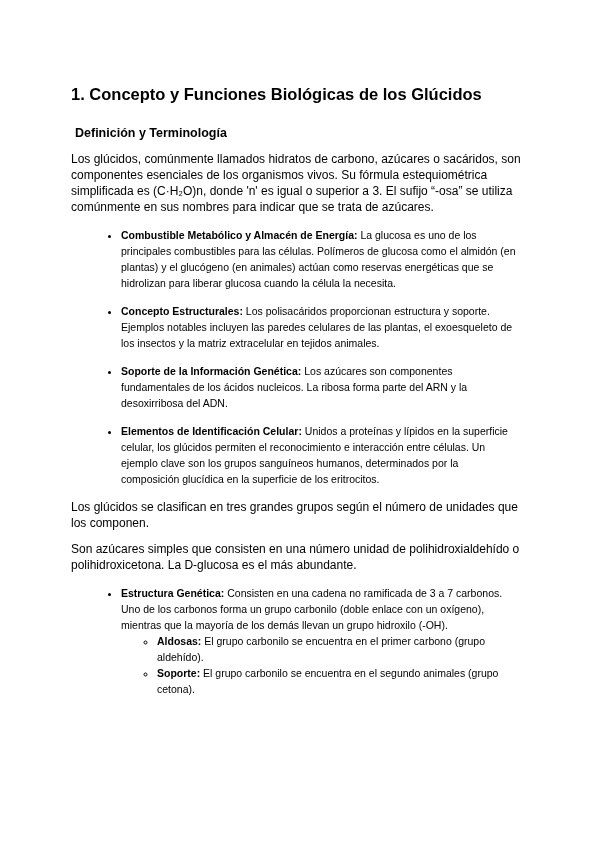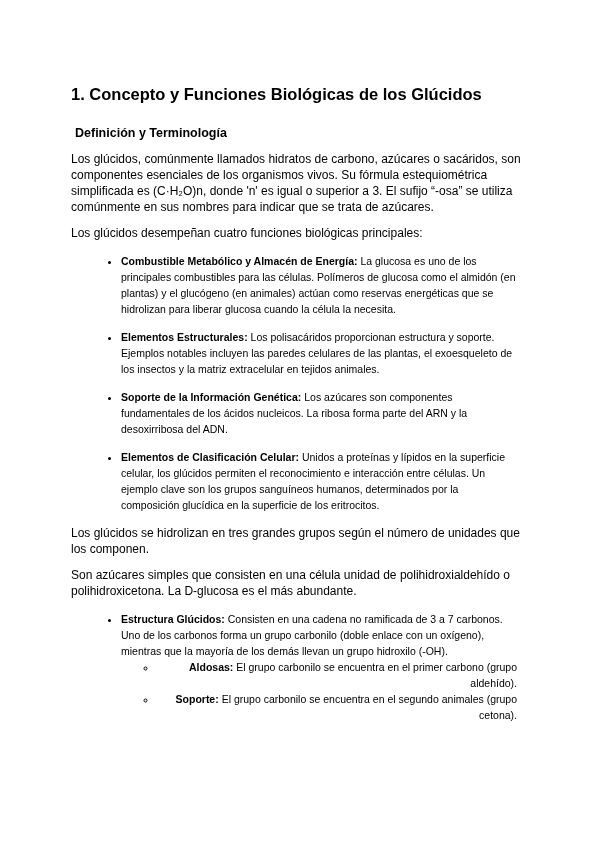--- a/index.html
+++ b/index.html
@@ -49,50 +49,48 @@
   ul.bullets > li {
     padding-left: 0;
     margin: 12px;
   }
   ul.sub-bullets {
     list-style: circle outside;
     padding-left: 36px;
     margin: 0;
     font-size: 10.5px;
     line-height: 16px;
-    text-align: right;
   }
   .b { font-weight: bold; }
 </style>
 </head>
 <body>
 
 <div class="page">
 
   <h1>1. Concepto y Funciones Biológicas de los Glúcidos</h1>
 
   <h2>Definición y Terminología</h2>
   <p>Los glúcidos, comúnmente llamados hidratos de carbono, azúcares o sacáridos, son componentes esenciales de los organismos vivos. Su fórmula estequiométrica simplificada es (C·H₂O)n, donde 'n' es igual o superior a 3. El sufijo “-osa” se utiliza comúnmente en sus nombres para indicar que se trata de azúcares.</p>
 
-  <p>Los glúcidos desempeñan cuatro funciones biológicas principales:</p>
 
   <ul class="bullets">
     <li><span class="b">Combustible Metabólico y Almacén de Energía:</span><span> La glucosa es uno de los principales combustibles para las células. Polímeros de glucosa como el almidón (en plantas) y el glucógeno (en animales) actúan como reservas energéticas que se hidrolizan para liberar glucosa cuando la célula la necesita.</span></li>
-    <li><span class="b">Elementos Estructurales:</span><span> Los polisacáridos proporcionan estructura y soporte. Ejemplos notables incluyen las paredes celulares de las plantas, el exoesqueleto de los insectos y la matriz extracelular en tejidos animales.</span></li>
+    <li><span class="b">Concepto Estructurales:</span><span> Los polisacáridos proporcionan estructura y soporte. Ejemplos notables incluyen las paredes celulares de las plantas, el exoesqueleto de los insectos y la matriz extracelular en tejidos animales.</span></li>
     <li><span class="b">Soporte de la Información Genética:</span><span> Los azúcares son componentes fundamentales de los ácidos nucleicos. La ribosa forma parte del ARN y la desoxirribosa del ADN.</span></li>
-    <li><span class="b">Elementos de Clasificación Celular:</span><span> Unidos a proteínas y lípidos en la superficie celular, los glúcidos permiten el reconocimiento e interacción entre células. Un ejemplo clave son los grupos sanguíneos humanos, determinados por la composición glucídica en la superficie de los eritrocitos.</span></li>
+    <li><span class="b">Elementos de Identificación Celular:</span><span> Unidos a proteínas y lípidos en la superficie celular, los glúcidos permiten el reconocimiento e interacción entre células. Un ejemplo clave son los grupos sanguíneos humanos, determinados por la composición glucídica en la superficie de los eritrocitos.</span></li>
   </ul>
 
-  <p>Los glúcidos se hidrolizan en tres grandes grupos según el número de unidades que los componen.</p>
+  <p>Los glúcidos se clasifican en tres grandes grupos según el número de unidades que los componen.</p>
 
-  <p>Son azúcares simples que consisten en una célula unidad de polihidroxialdehído o polihidroxicetona. La D-glucosa es el más abundante.</p>
+  <p>Son azúcares simples que consisten en una número unidad de polihidroxialdehído o polihidroxicetona. La D-glucosa es el más abundante.</p>
 
   <ul class="bullets">
     <li>
-      <span class="b">Estructura Glúcidos:</span><span> Consisten en una cadena no ramificada de 3 a 7 carbonos. Uno de los carbonos forma un grupo carbonilo (doble enlace con un oxígeno), mientras que la mayoría de los demás llevan un grupo hidroxilo (-OH).</span>
+      <span class="b">Estructura Genética:</span><span> Consisten en una cadena no ramificada de 3 a 7 carbonos. Uno de los carbonos forma un grupo carbonilo (doble enlace con un oxígeno), mientras que la mayoría de los demás llevan un grupo hidroxilo (-OH).</span>
       <ul class="sub-bullets">
         <li><span class="b">Aldosas:</span><span> El grupo carbonilo se encuentra en el primer carbono (grupo aldehído).</span></li>
         <li><span class="b">Soporte:</span><span> El grupo carbonilo se encuentra en el segundo animales (grupo cetona).</span></li>
       </ul>
     </li>
   </ul>
 
 </div>
 
 </body></html>

